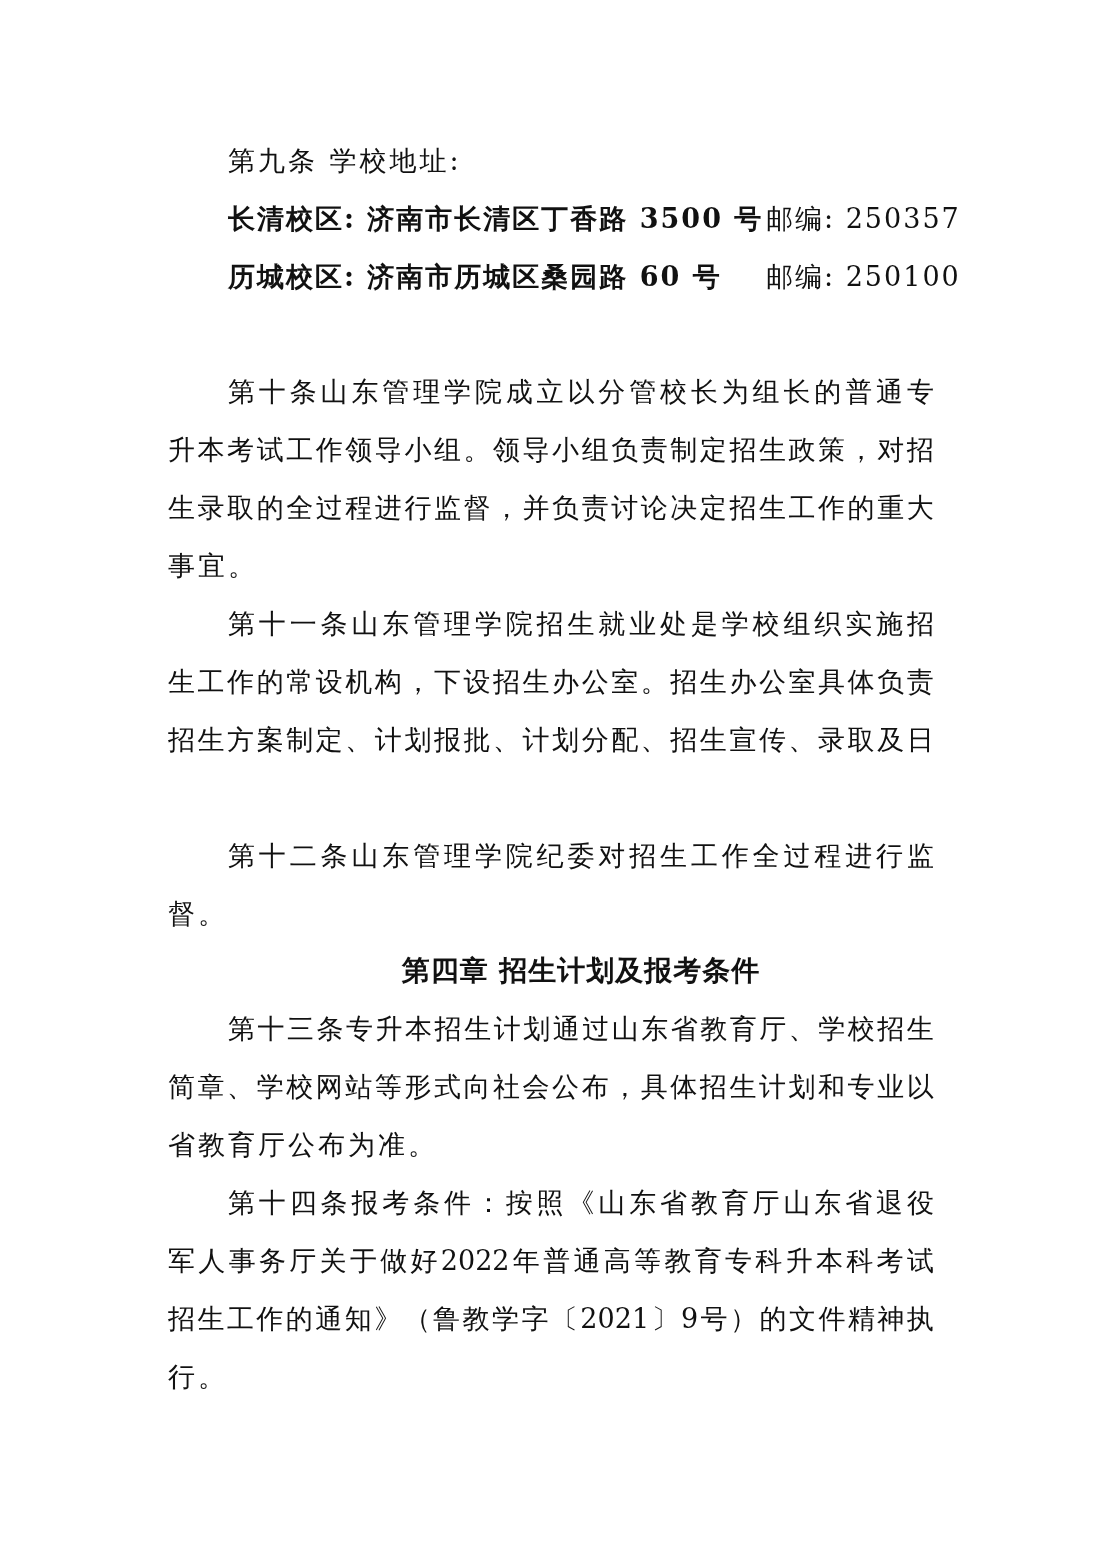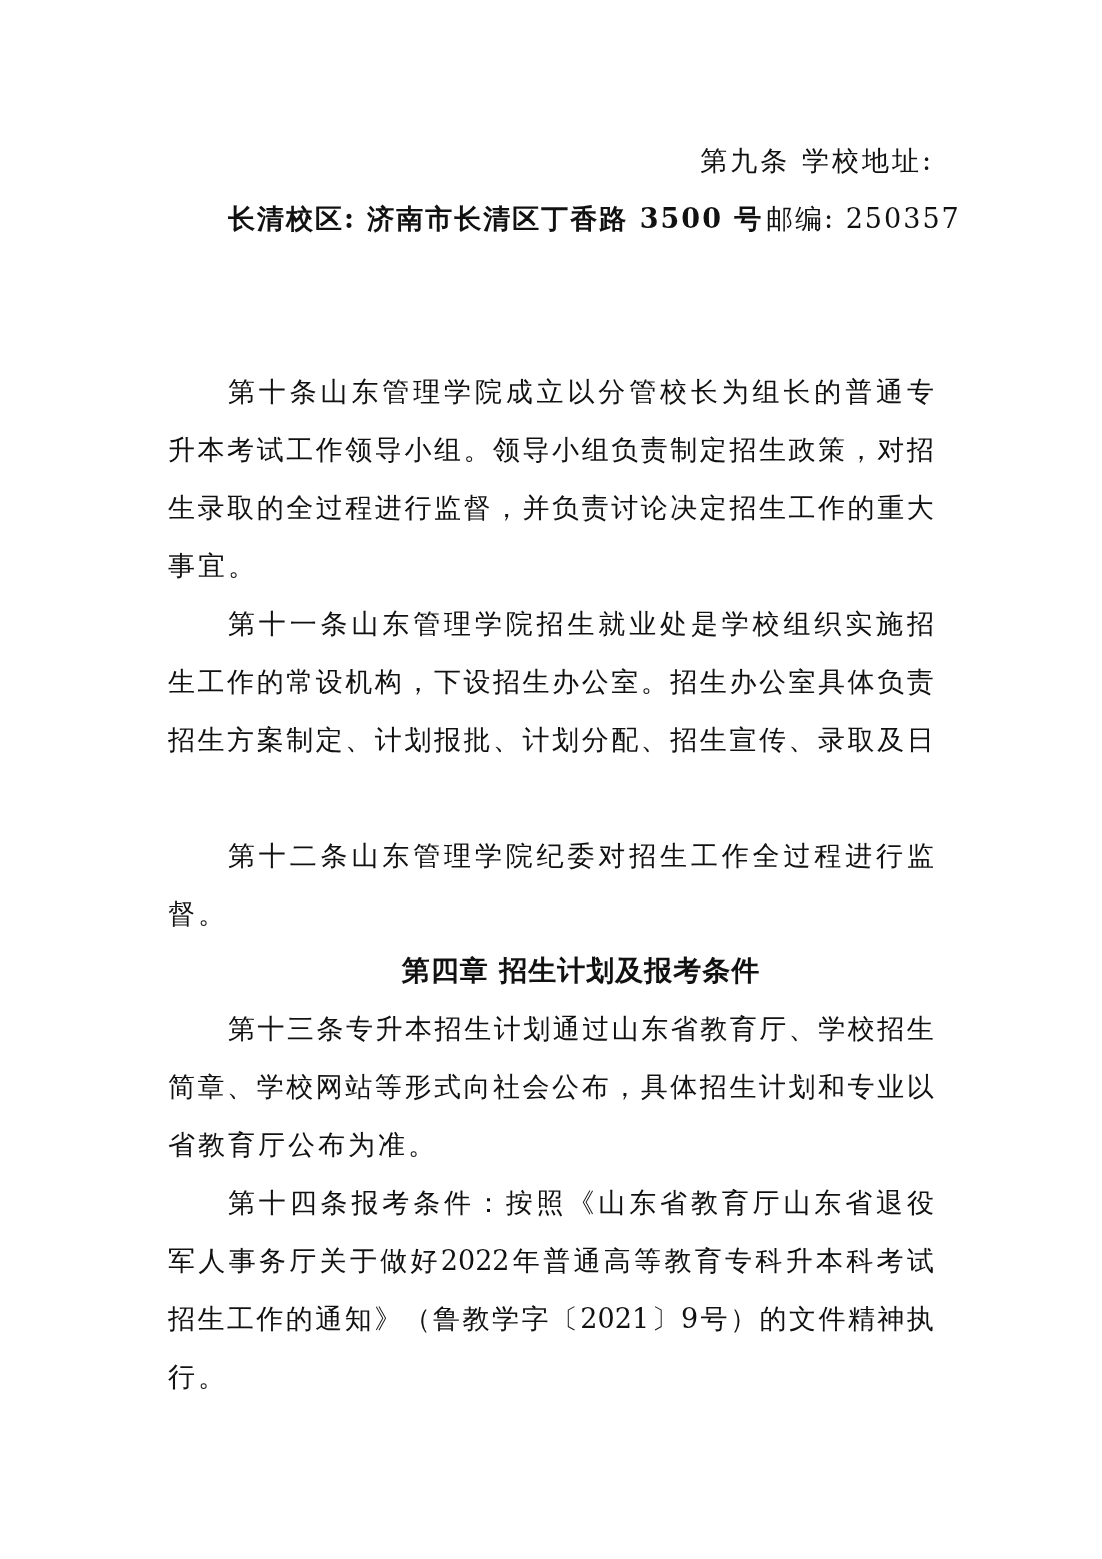--- a/index.html
+++ b/index.html
@@ -81,29 +81,33 @@
       top: 0;
       letter-spacing: 2px;
       text-align: right;
     }
   </style>
 </head>
 <body>
 
 <div class="page">
 
-  <div class="line indent last" style="top:141px;justify-content:flex-end;">
+  <div class="line indent last" style="top:141px;">
     <span>第九条 学校地址:</span>
   </div>
 
   <div class="addr-line" style="top:199px;">
     <span class="addr">长清校区: 济南市长清区丁香路 3500 号</span>
     <span class="postcode">邮编: 250357</span>
   </div>
 
+  <div class="addr-line" style="top:257px;">
+    <span class="addr">历城校区: 济南市历城区桑园路 60 号</span>
+    <span class="postcode">邮编: 250100</span>
+  </div>
 
 
   <div class="line indent" style="top:372px;">
       <span class="ch">第</span>
       <span class="ch">十</span>
       <span class="ch">条</span>
       <span class="ch">山</span>
       <span class="ch">东</span>
       <span class="ch">管</span>
       <span class="ch">理</span>

